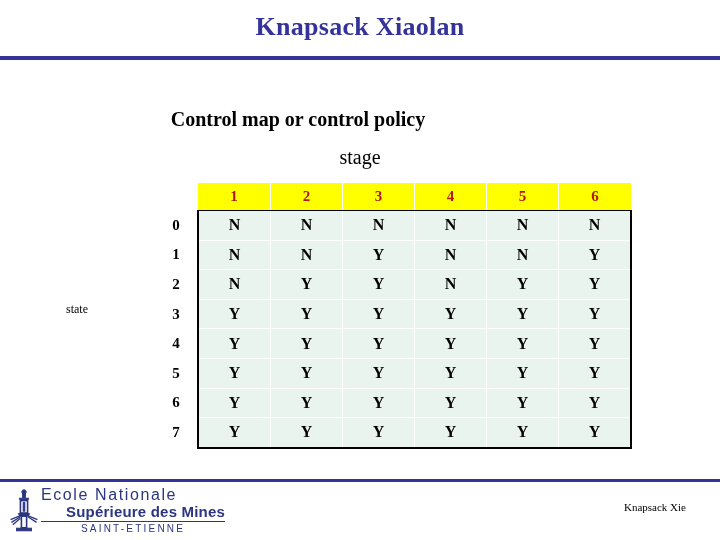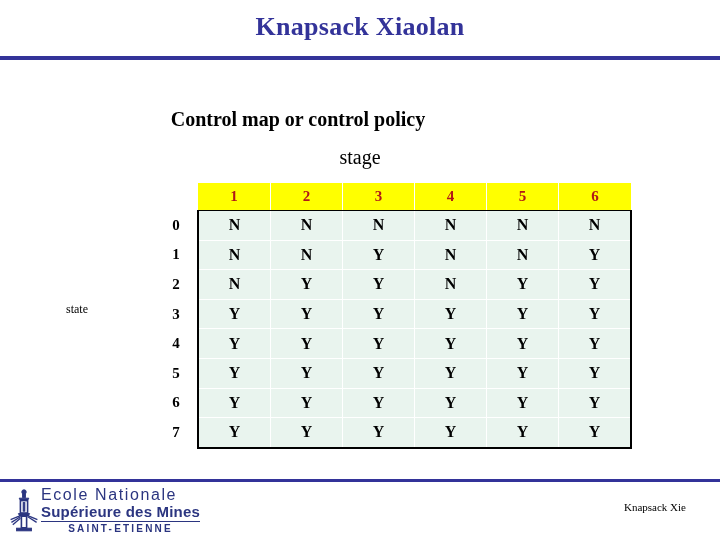--- a/index.html
+++ b/index.html
@@ -167,31 +167,31 @@
     letter-spacing: 1.6px;
     color: #2b3580;
   }
   .logo-line2 {
     font-family: "Liberation Sans", "DejaVu Sans", sans-serif;
     font-size: 15px;
     font-weight: bold;
     letter-spacing: 0.2px;
     color: #2b3580;
     margin-top: 1px;
+    margin-left: 25px;
   }
   .logo-line3 {
     font-family: "Liberation Sans", "DejaVu Sans", sans-serif;
     font-size: 10px;
     letter-spacing: 2.2px;
     color: #2b3580;
     margin-top: 2px;
     border-top: 1px solid #2b3580;
     padding-top: 2px;
     text-align: center;
-    font-weight: bold;
   }
   .author {
     position: absolute;
     right: 34px;
     top: 501px;
     font-size: 11px;
     color: #000000;
   }
 </style>
 </head>

